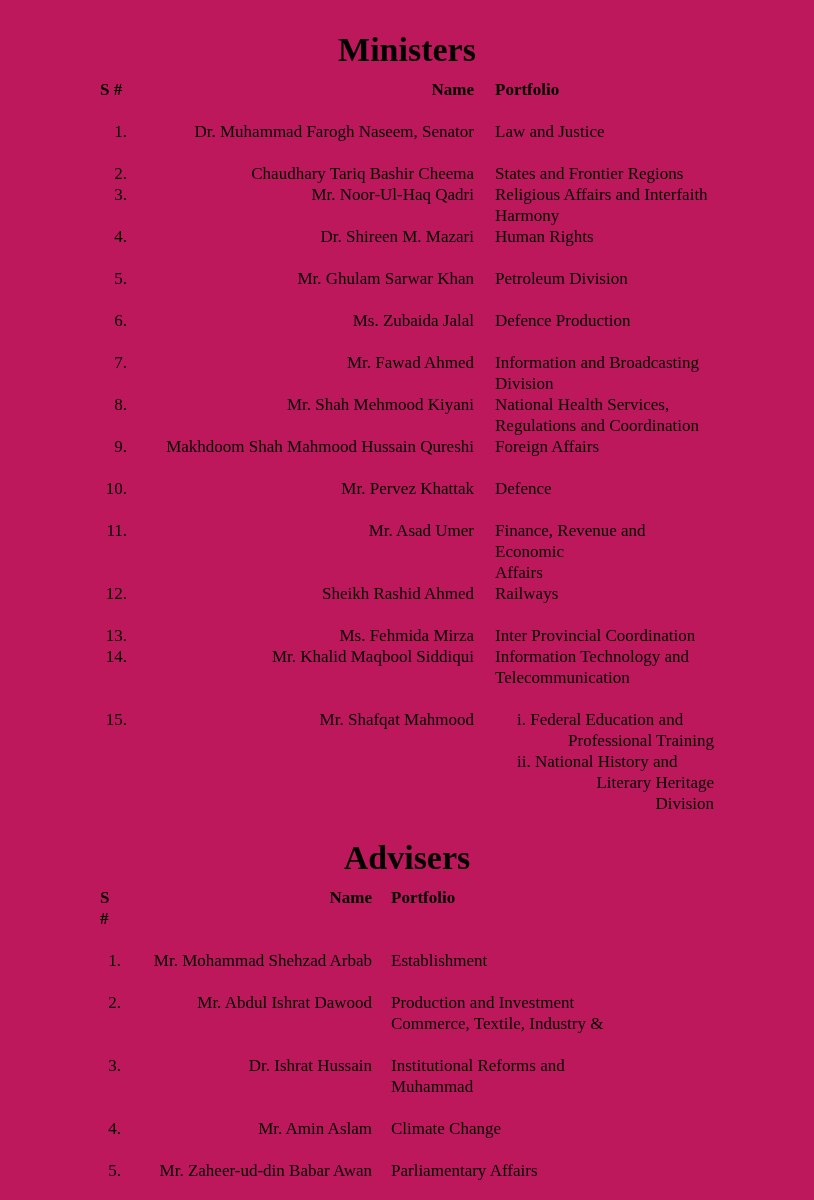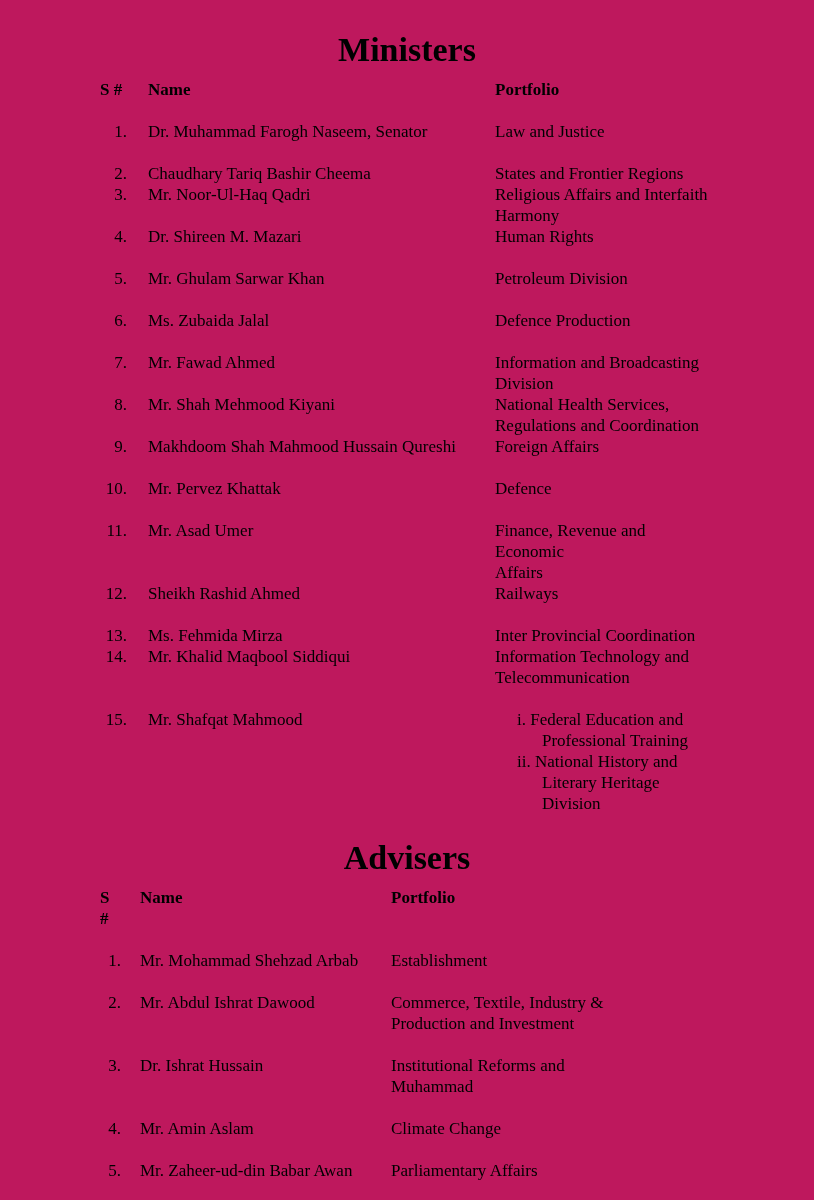--- a/index.html
+++ b/index.html
@@ -35,25 +35,25 @@
     column-gap: var(--gap1);
   }
   .ministers { --serial-w: 27px; --name-w: 326px; --gap1: 21px; }
   .advisers  { --serial-w: 21px; --name-w: 232px; --gap1: 19px; }
   .hdr-row { font-weight: bold; }
   .hdr-row .cell-serial { text-align: left; }
   .rows { margin-top: 0; }
   .data-row { margin-top: 0; }
   .data-row.sp { margin-top: 21px; }
   .cell-serial { text-align: right; }
-  .cell-name { white-space: nowrap; }
+  .cell-name { white-space: nowrap; text-align: right; }
   .cell-portfolio { max-width: 242px; }
   .p-line { display: block; font-family: Liberation Serif, serif; }
   .p-line.ind-1 { padding-left: 22px; }
-  .p-line.ind-2 { padding-left: 47px; }
+  .p-line.ind-2 { padding-left: 47px; text-align: right; }
 </style>
 </head>
 <body>
 
 <div class="page">
     <section class="section ministers">
       <h1 class="section-title">Ministers</h1>
       <div class="hdr-row">
         <span class="cell-serial">S #</span>
         <span class="cell-name">Name</span>
@@ -187,22 +187,22 @@
           <span class="cell-serial">1.</span>
           <span class="cell-name">Mr. Mohammad Shehzad Arbab</span>
           <span class="cell-portfolio">
             <span class="p-line ind-0">Establishment</span>
           </span>
         </div>
         <div class="data-row sp">
           <span class="cell-serial">2.</span>
           <span class="cell-name">Mr. Abdul Ishrat Dawood</span>
           <span class="cell-portfolio">
+            <span class="p-line ind-0">Production and Investment</span>
             <span class="p-line ind-0">Commerce, Textile, Industry &amp;</span>
-            <span class="p-line ind-0">Production and Investment</span>
           </span>
         </div>
         <div class="data-row sp">
           <span class="cell-serial">3.</span>
           <span class="cell-name">Dr. Ishrat Hussain</span>
           <span class="cell-portfolio">
             <span class="p-line ind-0">Institutional Reforms and</span>
             <span class="p-line ind-0">Muhammad</span>
           </span>
         </div>

